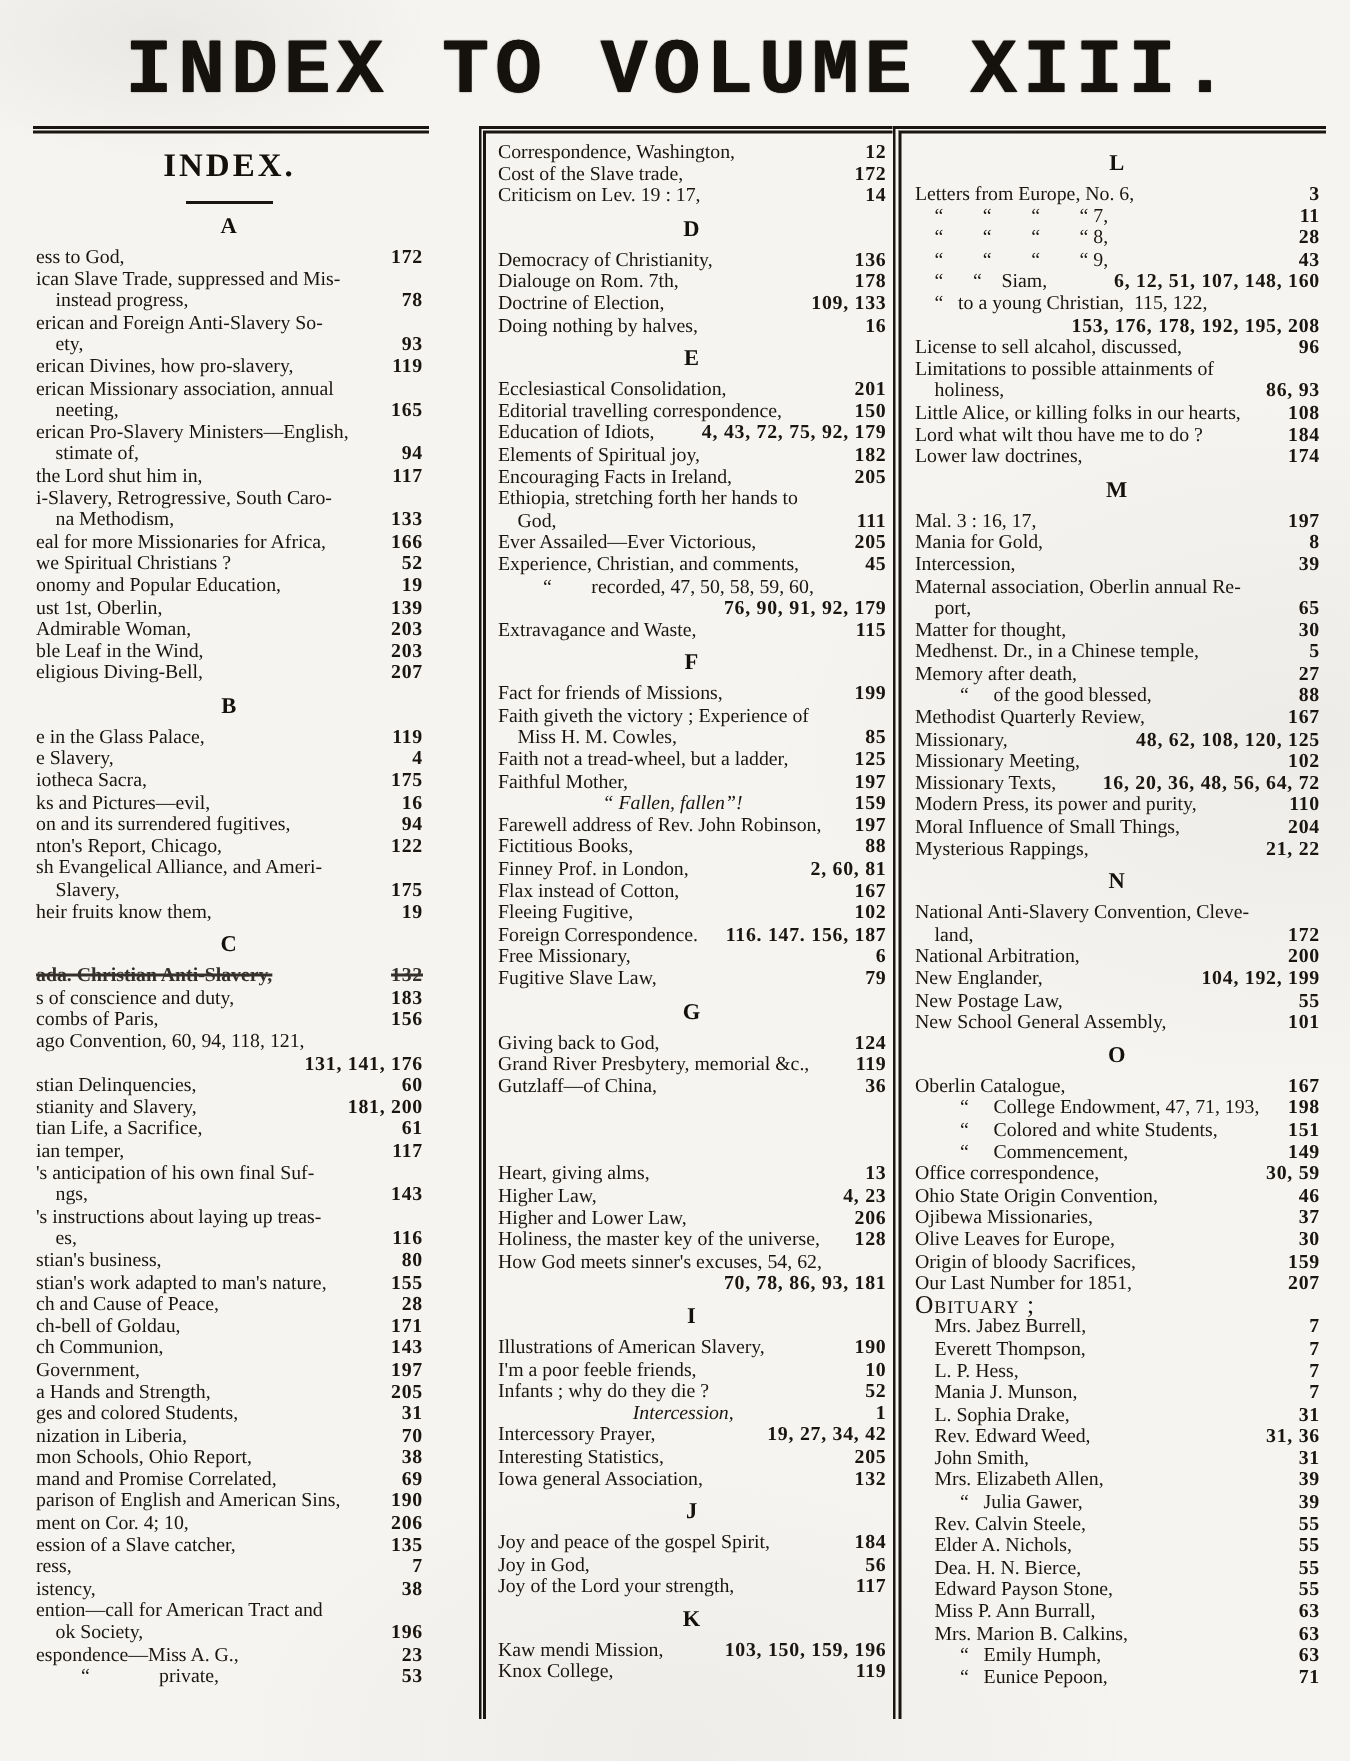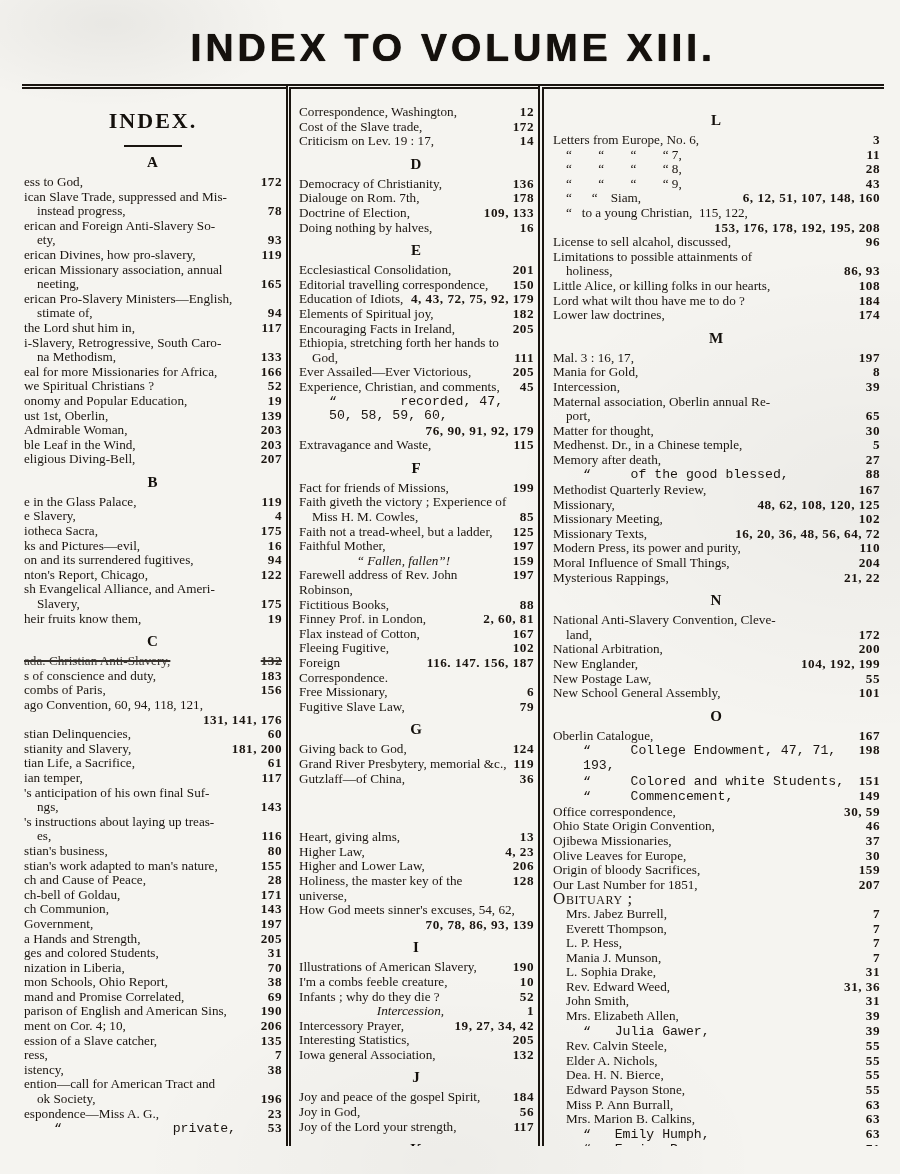--- a/index.html
+++ b/index.html
@@ -15,56 +15,56 @@
     background:
       radial-gradient(ellipse 260px 120px at 12% 2%, rgba(0,0,0,0.05), transparent 70%),
       radial-gradient(ellipse 500px 340px at 96% 42%, rgba(0,0,0,0.035), transparent 72%),
       radial-gradient(ellipse 420px 260px at 50% 99%, rgba(0,0,0,0.03), transparent 75%),
       #f5f4f0;
   }
   .masthead{
     text-align:center;margin:0;padding-top:22px;height:74px;box-sizing:border-box;
   }
   .masthead h1{
-    margin:0;font-family:Liberation Sans, sans-serif;font-weight:bold;
-    font-size:39px;line-height:52px;letter-spacing:4px;color:#15110d;
+    margin:0;font-family:Liberation Mono, monospace;font-weight:bold;
+    font-size:52px;line-height:52px;letter-spacing:4px;color:#15110d;
     text-shadow:0.6px 0.4px 0 #15110d, 0 0 1px rgba(20,17,13,.7);
     white-space:nowrap;
   }
   .cols{
     display:flex;align-items:stretch;margin-top:10px;height:1062px;overflow:hidden;
   }
   .col{
-    box-sizing:border-box;border-top:5px double #1a1510;padding:16px 4px 0 2px;
+    box-sizing:border-box;border-top:5px double #1a1510;padding:5px 4px 0 2px;
   }
   .col-1{width:264px;}
-  .col-2{width:252px;border-left:5px double #1a1510;padding-left:8px;}
+  .col-2{width:276px;border-left:5px double #1a1510;padding-left:8px;margin-left:33px;}
   .col-3{flex:1;border-left:6px double #1a1510;padding-left:9px;}
   .index-heading{
     text-align:center;font-weight:bold;font-size:22px;letter-spacing:2px;
     margin:3px 0 0;color:#14100c;
   }
   .index-rule{
     width:58px;border:0;border-top:2px solid #1a1510;margin:11px auto 2px;
   }
   .letter{
     text-align:center;font-weight:bold;font-size:15px;letter-spacing:1px;
     margin:7px 0 4px;color:#14100c;
   }
   .gap{height:44px;}
   .row{
     display:flex;align-items:baseline;
     font-size:13.2px;line-height:14.6px;
   }
   .txt{flex:1 1 auto;white-space:pre-wrap;}
   .pg{flex:0 0 auto;font-weight:bold;padding-left:5px;text-align:right;letter-spacing:0.5px;}
   .ind1 .txt{padding-left:13px;}
-  .ind2 .txt{padding-left:30px;font-family:Liberation Mono, monospace;}
+  .ind2 .txt{padding-left:30px;}
   .strike{opacity:.88;}
-  .strike .txt,.strike .pg{text-decoration:line-through;text-decoration-thickness:1.5px;}
+  .strike .txt,.strike .pg{text-decoration:line-through;text-decoration-thickness:1.5px;font-weight:bold;}
   .it .txt{font-style:italic;text-align:center;}
   .sc .txt{font-variant:small-caps;letter-spacing:.6px;font-size:17px;}
 </style>
 </head>
 <body>
 
 <div class="page">
   <div class="masthead">
     <h1>INDEX TO VOLUME XIII.</h1>
   </div>
@@ -478,29 +478,29 @@
           </div>
           <div class="row">
             <span class="txt">Holiness, the master key of the universe,</span>
             <span class="pg">128</span>
           </div>
           <div class="row">
             <span class="txt">How God meets sinner's excuses, 54, 62,</span>
           </div>
           <div class="row">
             <span class="txt"></span>
-            <span class="pg">70, 78, 86, 93, 139</span>
+            <span class="pg">70, 78, 86, 93, 181</span>
           </div>
           <div class="letter">I</div>
           <div class="row">
             <span class="txt">Illustrations of American Slavery,</span>
             <span class="pg">190</span>
           </div>
           <div class="row">
-            <span class="txt">I'm a combs feeble creature,</span>
+            <span class="txt">I'm a poor feeble friends,</span>
             <span class="pg">10</span>
           </div>
           <div class="row">
             <span class="txt">Infants ; why do they die ?</span>
             <span class="pg">52</span>
           </div>
           <div class="row it">
             <span class="txt">Intercession,</span>
             <span class="pg">1</span>
           </div>

